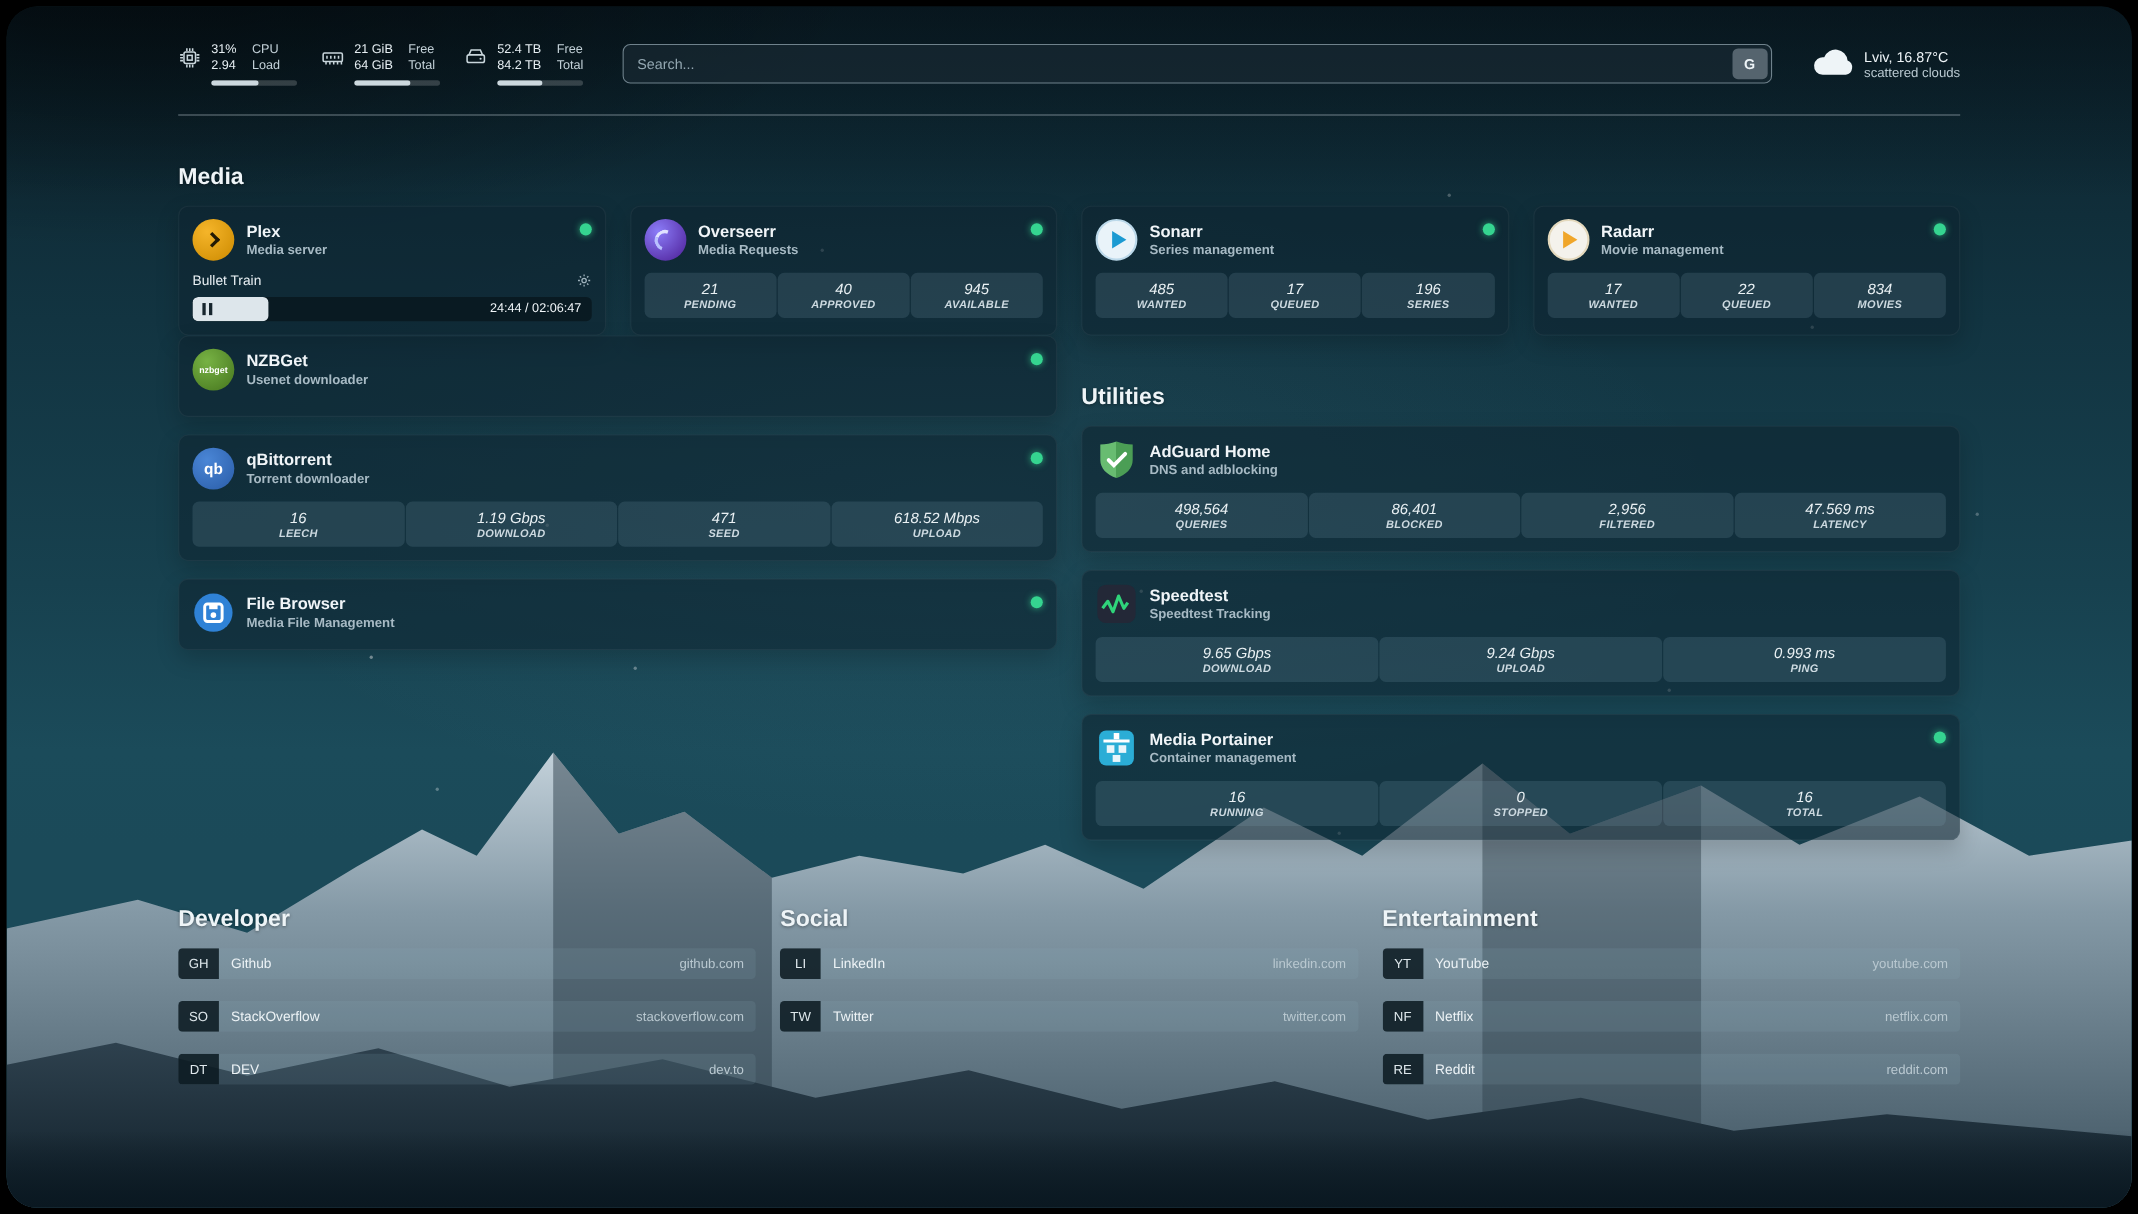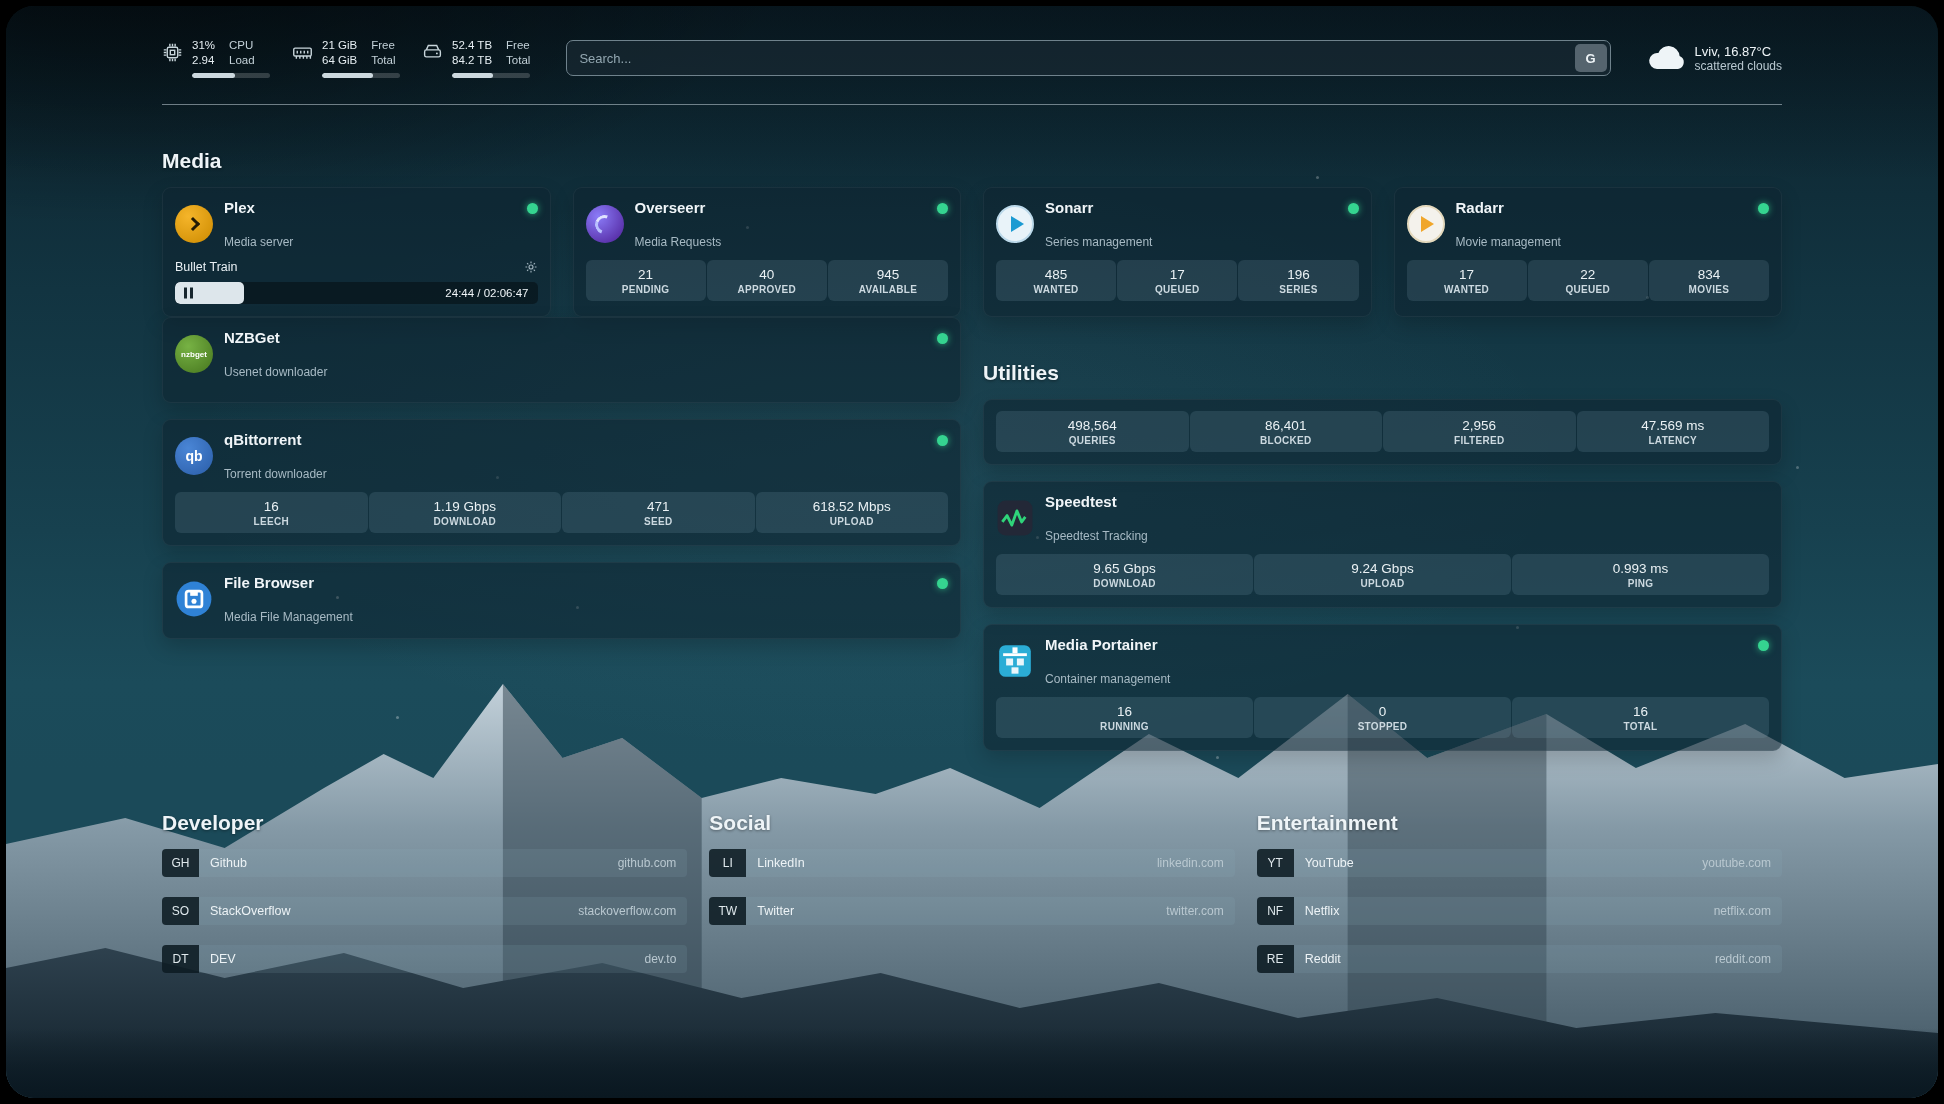--- a/index.html
+++ b/index.html
@@ -62,24 +62,24 @@
   .grid3 { display:grid; grid-template-columns:repeat(3,1fr); gap:22px; align-items:start; }
 
   .card {
     background:rgba(13,37,48,.58); border:1px solid rgba(255,255,255,.05); border-radius:9px;
     padding:11px 12px 12px; box-shadow:0 8px 20px rgba(0,0,0,.18); margin-bottom:16px; cursor:pointer;
   }
   .grid4 .card { margin-bottom:0; }
   .card-top { display:flex; align-items:center; gap:11px; margin-bottom:11px; }
   .card.no-stats .card-top { margin-bottom:2px; }
   .svc-name { font-size:15px; font-weight:600; color:#f0f5f8; line-height:1.2; }
-  .svc-desc { font-size:12px; color:#a7bac4; margin-top:18px; }
+  .svc-desc { font-size:12px; color:#a7bac4; margin-top:0;font-weight:bold; }
   .dot { width:11px; height:11px; border-radius:50%; background:#35d490; margin-left:auto; align-self:flex-start; margin-top:4px;
     box-shadow:0 0 7px rgba(53,212,144,.75); }
-  .stats { display:flex; gap:1px; }
+  .stats { display:flex; gap:1px;font-style:italic; }
   .stat { flex:1; text-align:center; background:rgba(137,172,187,.17); border-radius:6px; padding:7px 4px 6px; }
   .stat-value { font-size:13.5px; color:#eaf1f4; }
   .stat-label { font-size:10px; font-weight:700; color:#ccd9e0; letter-spacing:.03em; margin-top:2px; }
 
   
   .circle-icon { width:38px; height:38px; border-radius:50%; display:inline-flex; align-items:center; justify-content:center; flex:0 0 auto; }
   .sq-icon { width:38px; height:38px; display:inline-flex; flex:0 0 auto; }
   .plex { background:radial-gradient(circle at 35% 30%, #f5b52a, #cc8a00); }
   .chev { width:10px; height:10px; border-top:3.5px solid #231a05; border-right:3.5px solid #231a05; transform:rotate(45deg); margin-left:-3px; }
   .overseerr { background:radial-gradient(circle at 32% 30%, #8b7cf8, #4c1d95); }
@@ -412,20 +412,38 @@
             </div>
             <span class="dot"></span>
           </div>
         </div>
       </div>
 
       <div>
         <h2 class="group-title">Utilities</h2>
 
         <div class="card">
+          <div class="card-top">
+            <span class="sq-icon">
+              <svg width="38" height="38" viewBox="0 0 24 24">
+                <defs>
+                    <linearGradient id="ag" x1="0" y1="0" x2="1" y2="0">
+                  <stop offset="0.5" stop-color="#68bc71"></stop>
+                      <stop offset="0.5" stop-color="#4b9e55"></stop>
+                </linearGradient>
+                  </defs>
+                <path d="M12 1.5c3.2 1.1 6.2 1.7 9.3 1.7V12c0 5-3.7 8.6-9.3 10.5C6.4 20.6 2.7 17 2.7 12V3.2c3.1 0 6.1-.6 9.3-1.7z" fill="url(#ag)"></path>
+                <path d="M7.5 12.2l3 3L17 8.6" stroke="#fff" stroke-width="2.2" fill="none" stroke-linecap="round"></path>
+              </svg>
+            </span>
+            <div>
+              <div class="svc-name">AdGuard Home</div>
+              <div class="svc-desc">DNS and adblocking</div>
+            </div>
+          </div>
           <div class="stats">
             <div class="stat">
               <div class="stat-value">498,564</div>
               <div class="stat-label">QUERIES</div>
             </div>
             <div class="stat">
               <div class="stat-value">86,401</div>
               <div class="stat-label">BLOCKED</div>
             </div>
             <div class="stat">

